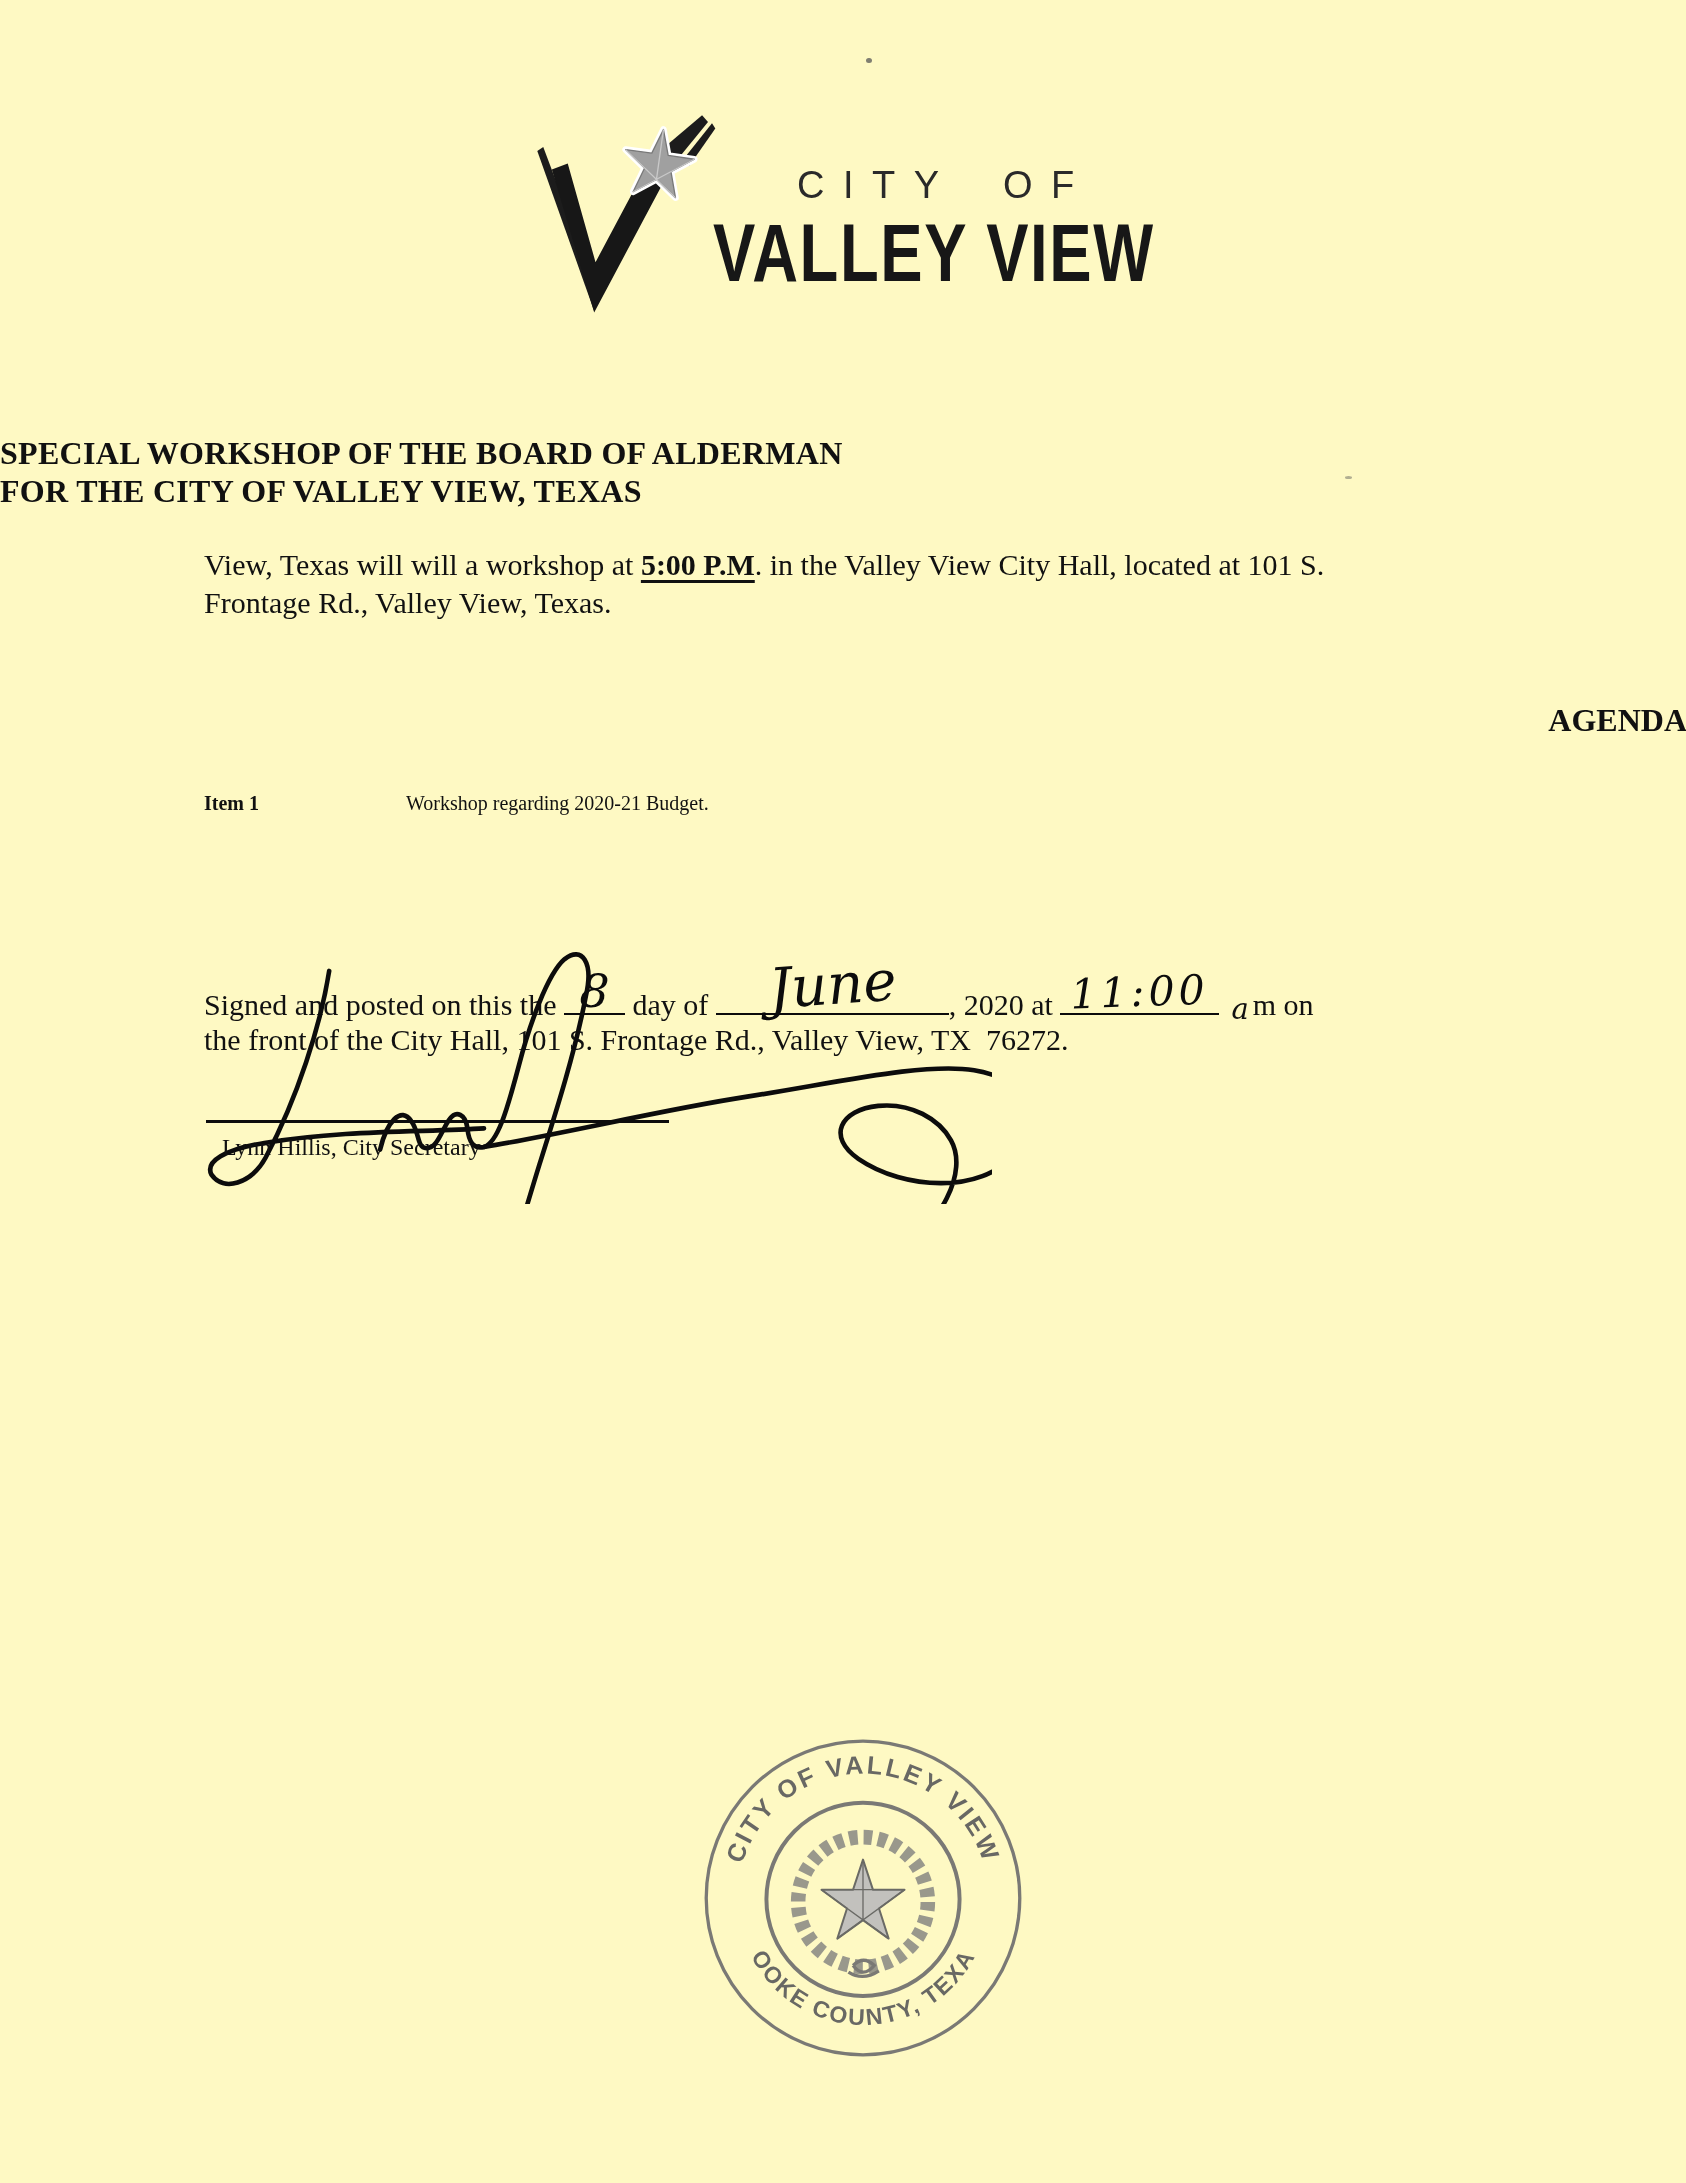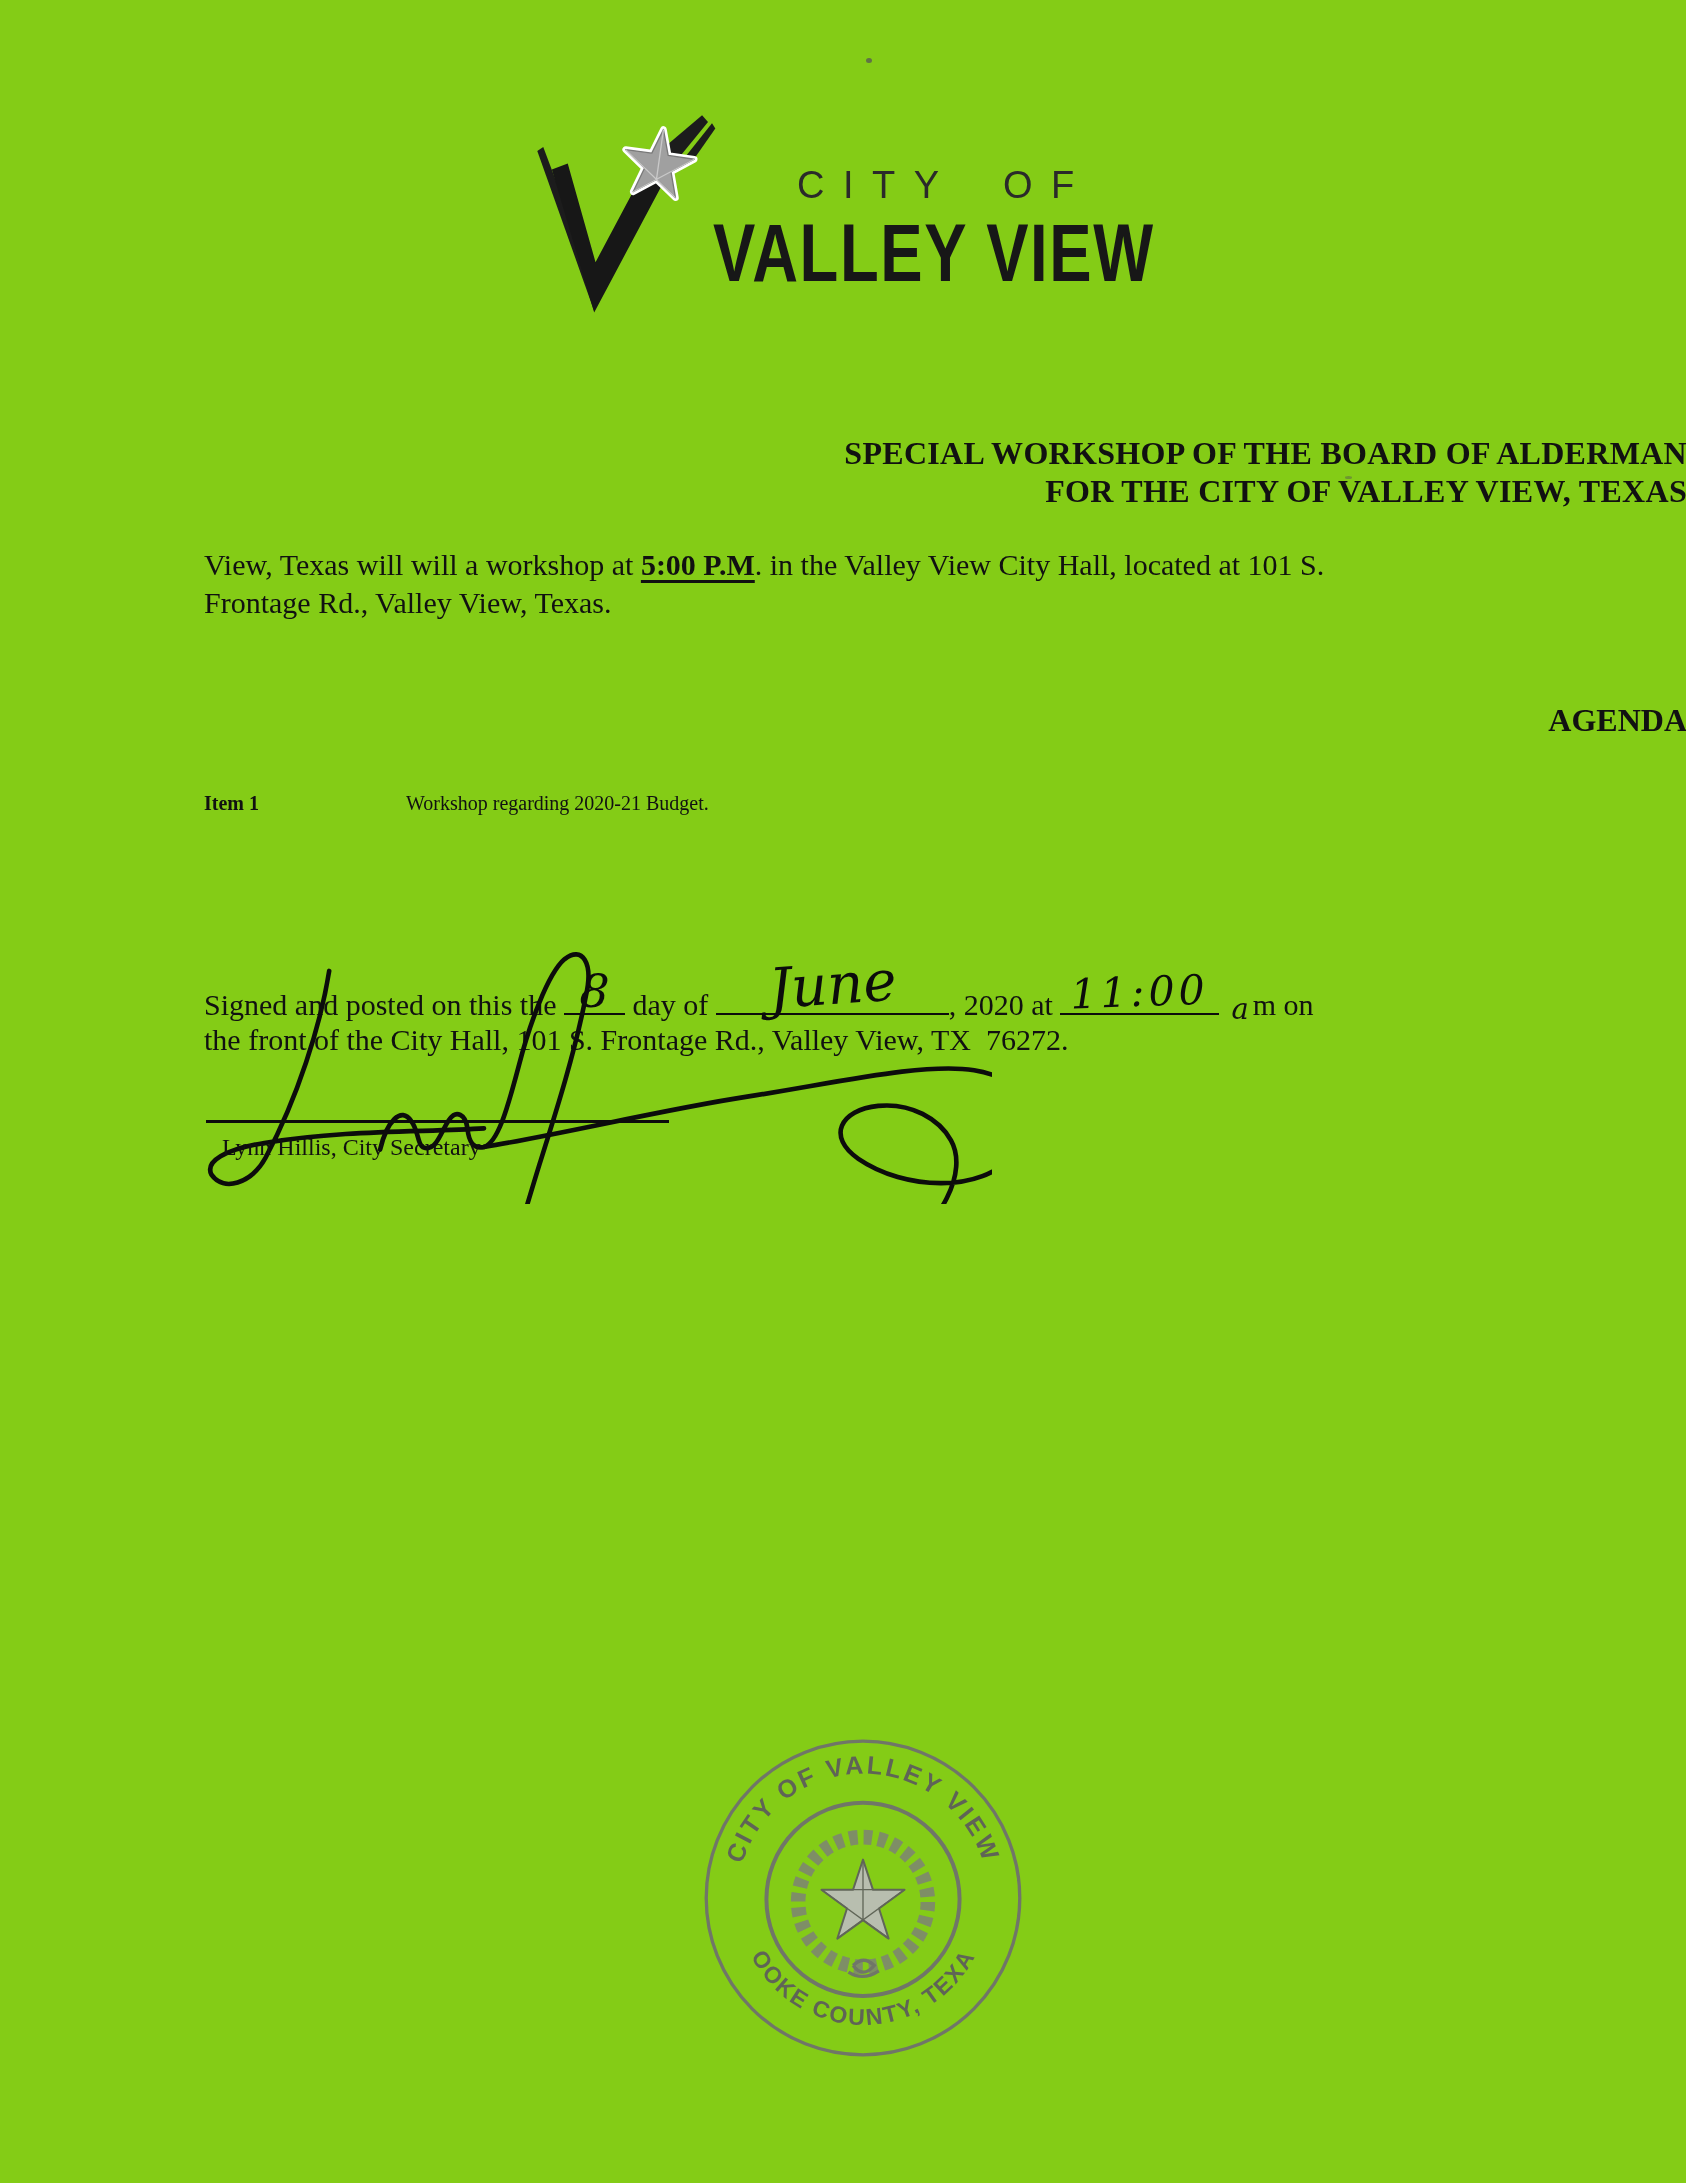--- a/index.html
+++ b/index.html
@@ -1,19 +1,19 @@
 <!DOCTYPE html>
 <html style="font-size:10.6px"><head>
 <meta charset="utf-8">
 <style>
   html,body{margin:0;padding:0;background:#e8e8e8;}
   #page{
     position:relative;
     width:1687px;height:2183px;
-    background:#84cc16;
+    background:#fef9c3;
     overflow:hidden;
     font-family:"Liberation Serif", serif;
     color:#111;
   }
   
   #logo-mark{position:absolute;left:516px;top:106px;width:212px;height:225px;}
   #logo-cityof{
     position:absolute;left:797px;top:164px;
     font-family:"Liberation Sans", sans-serif;
     font-size:38px;font-weight:400;color:#2a2a2a;
@@ -25,21 +25,21 @@
   #logo-name span{
     display:inline-block;
     font-family:"Liberation Sans", sans-serif;
     font-weight:bold;font-size:52px;color:#171717;
     letter-spacing:1.3px;
     transform:scale(1.22,1.58);transform-origin:left top;
   }
   
   .doc-title{
     position:absolute;left:0;top:434px;width:1687px;
-    text-align:right;font-weight:bold;font-size:32px;line-height:38px;
+    text-align:left;font-weight:bold;font-size:32px;line-height:38px;
     letter-spacing:0.3px;
   }
   #notice{
     position:absolute;left:204px;top:546px;width:1306px;
     font-size:30px;line-height:38px;white-space:nowrap;
   }
   .u-bold{font-weight:bold;text-decoration:underline;text-decoration-thickness:2.6px;text-underline-offset:4.6px;}
   #agenda-heading{
     position:absolute;left:0;top:702px;width:1687px;
     text-align:right;font-weight:bold;font-size:32px;

